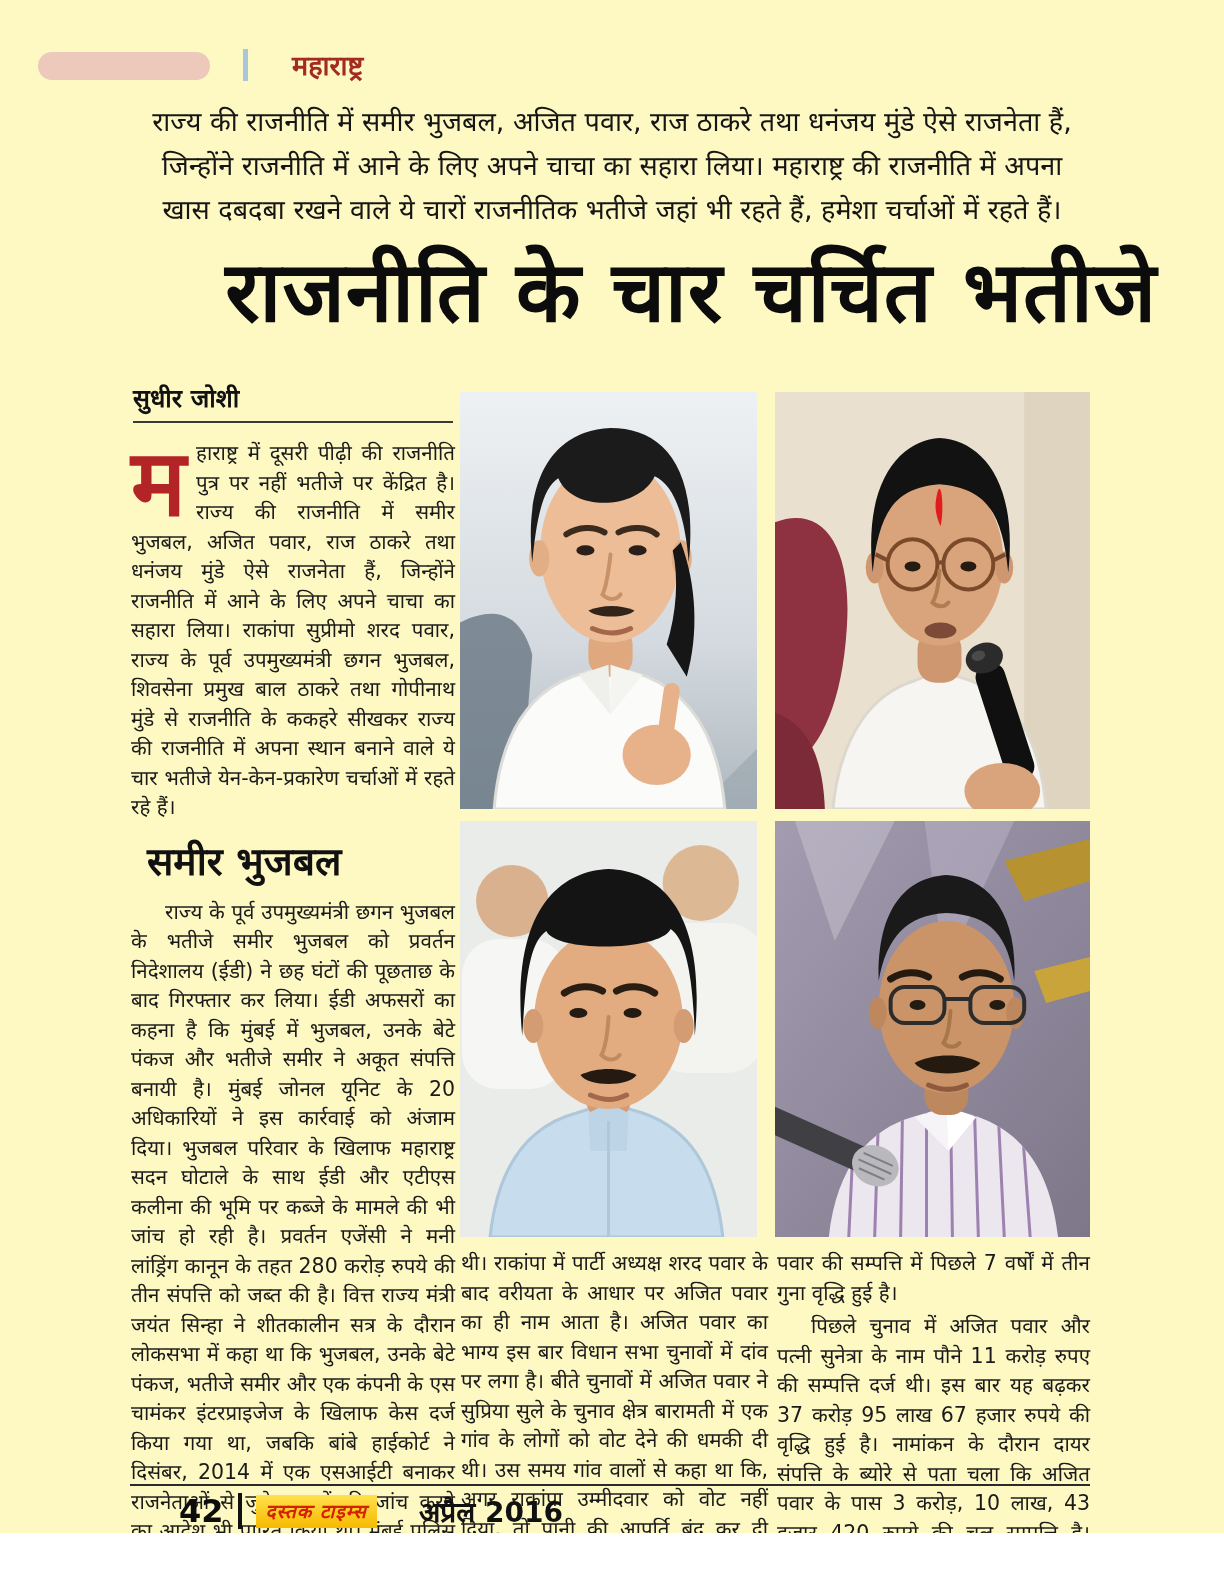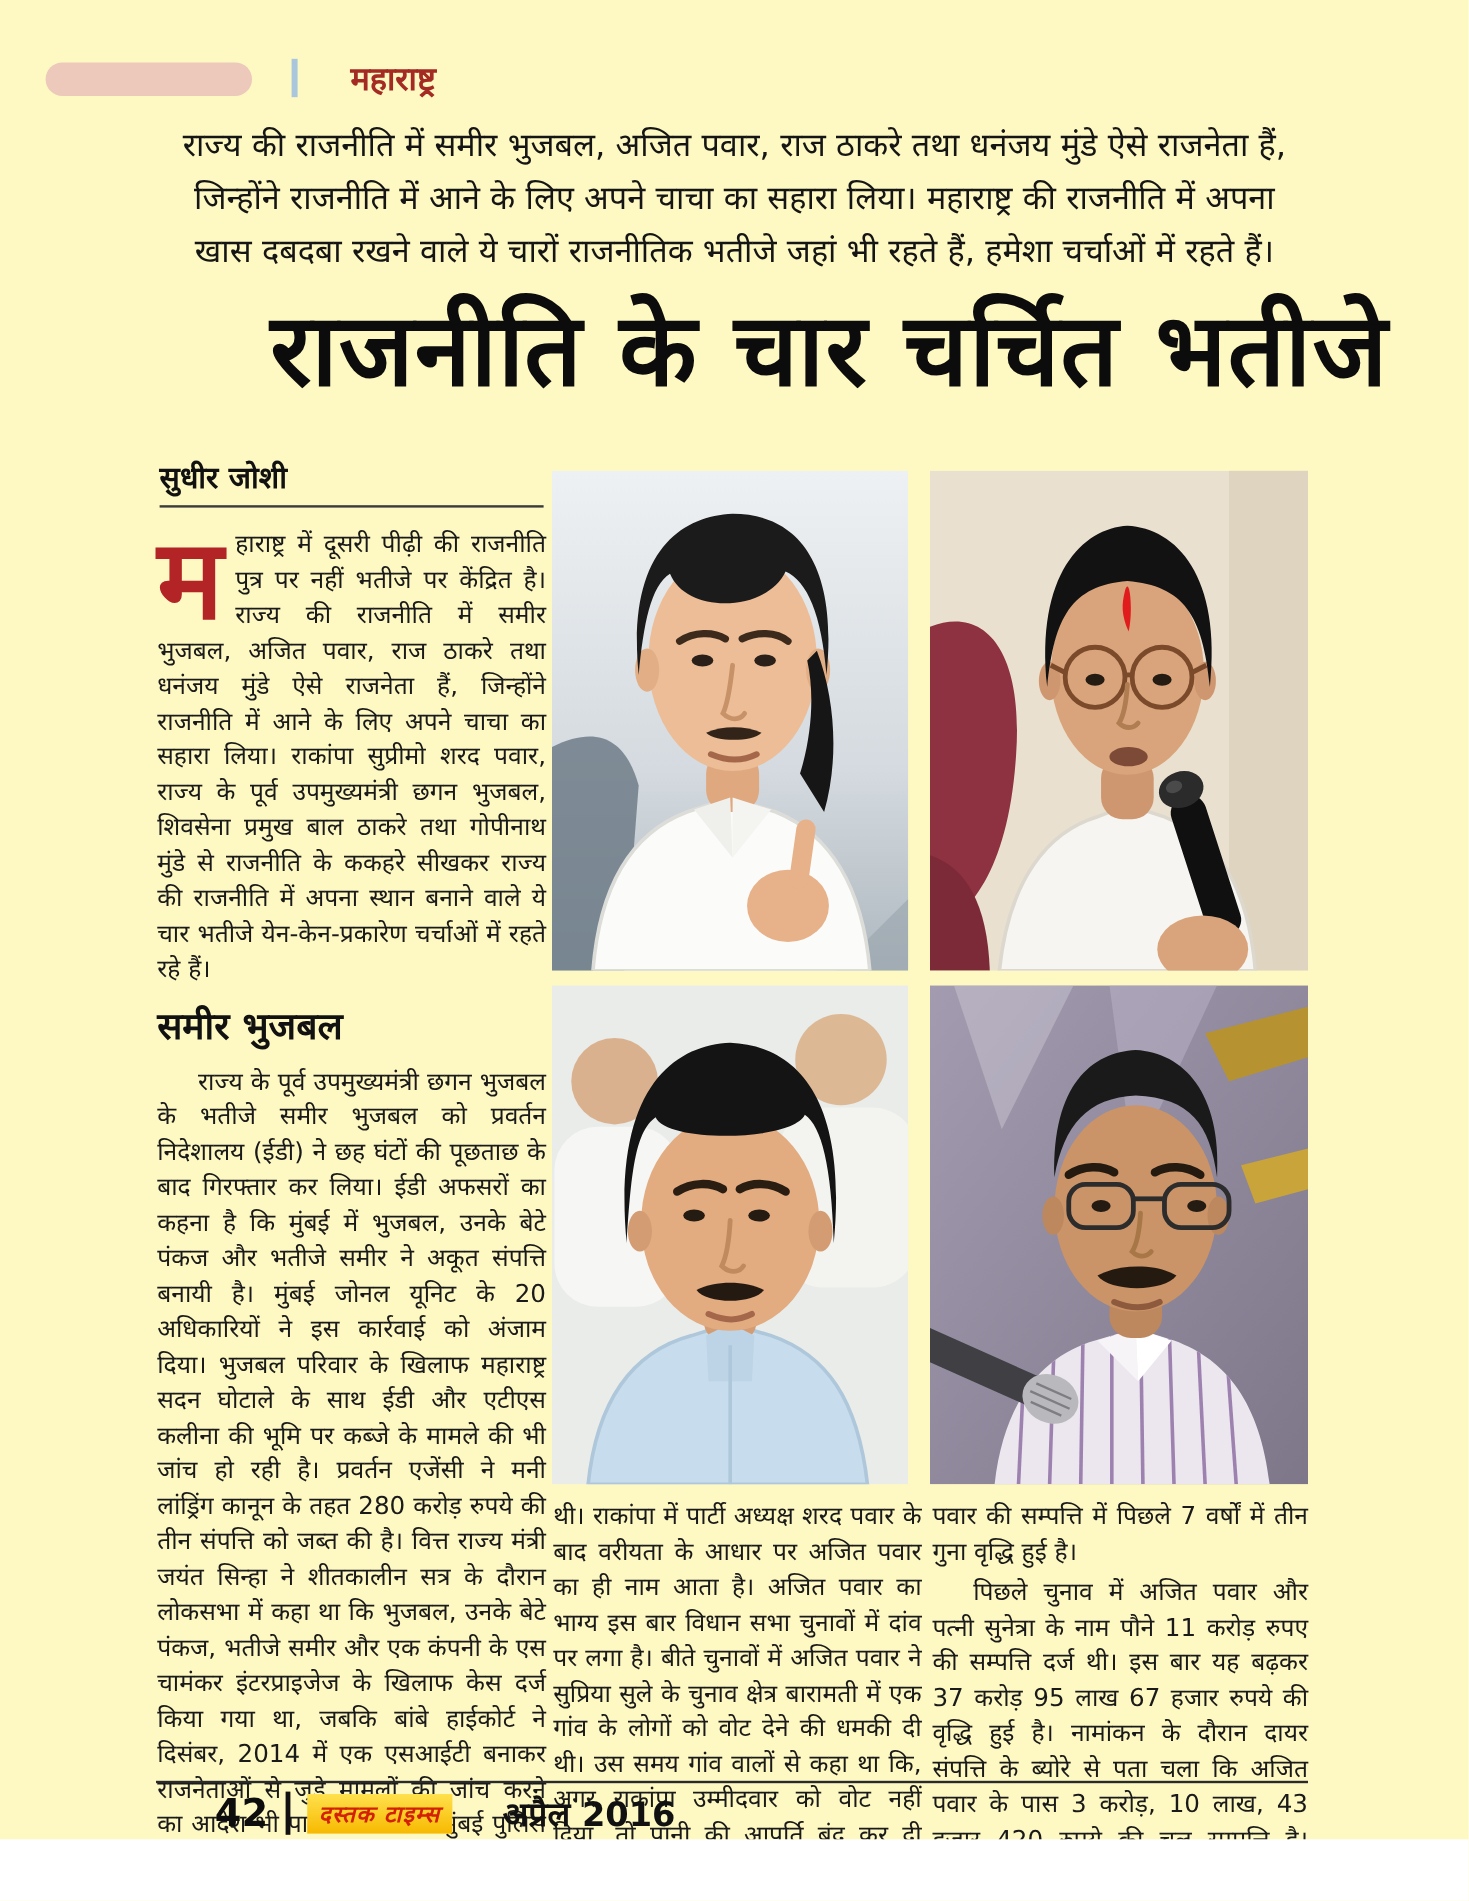--- a/index.html
+++ b/index.html
@@ -26,21 +26,21 @@
   .byline{
     font-size:25px;font-weight:700;color:#111;
     padding-bottom:7px;border-bottom:2px solid #3a3a3a;margin:0 2px 16px 2px;
   }
   .body{font-size:20.5px;line-height:29.5px;text-align:justify;margin:0 0 4px 0;color:#1a1a1a;}
   .ind{text-indent:34px;}
   .dropcap{
     float:left;font-size:92px;line-height:74px;font-weight:700;color:#b32427;
     margin:8px 10px 2px 0;
   }
-  .subhead{font-size:31px;font-weight:700;margin:10px 0 12px 0;color:#111;}
+  .subhead{font-size:39px;font-weight:700;margin:10px 0 12px 16px;color:#111;}
   
   .photo{position:absolute;overflow:hidden;}
   .photo svg{display:block;width:100%;height:100%;}
   .photo-1{left:460px;top:392px;width:297px;height:417px;}
   .photo-2{left:775px;top:392px;width:315px;height:417px;}
   .photo-3{left:460px;top:821px;width:297px;height:416px;}
   .photo-4{left:775px;top:821px;width:315px;height:416px;}
   
   .col-mid{position:absolute;left:461px;top:1249px;width:307px;}
   .col-right{position:absolute;left:777px;top:1249px;width:313px;}

